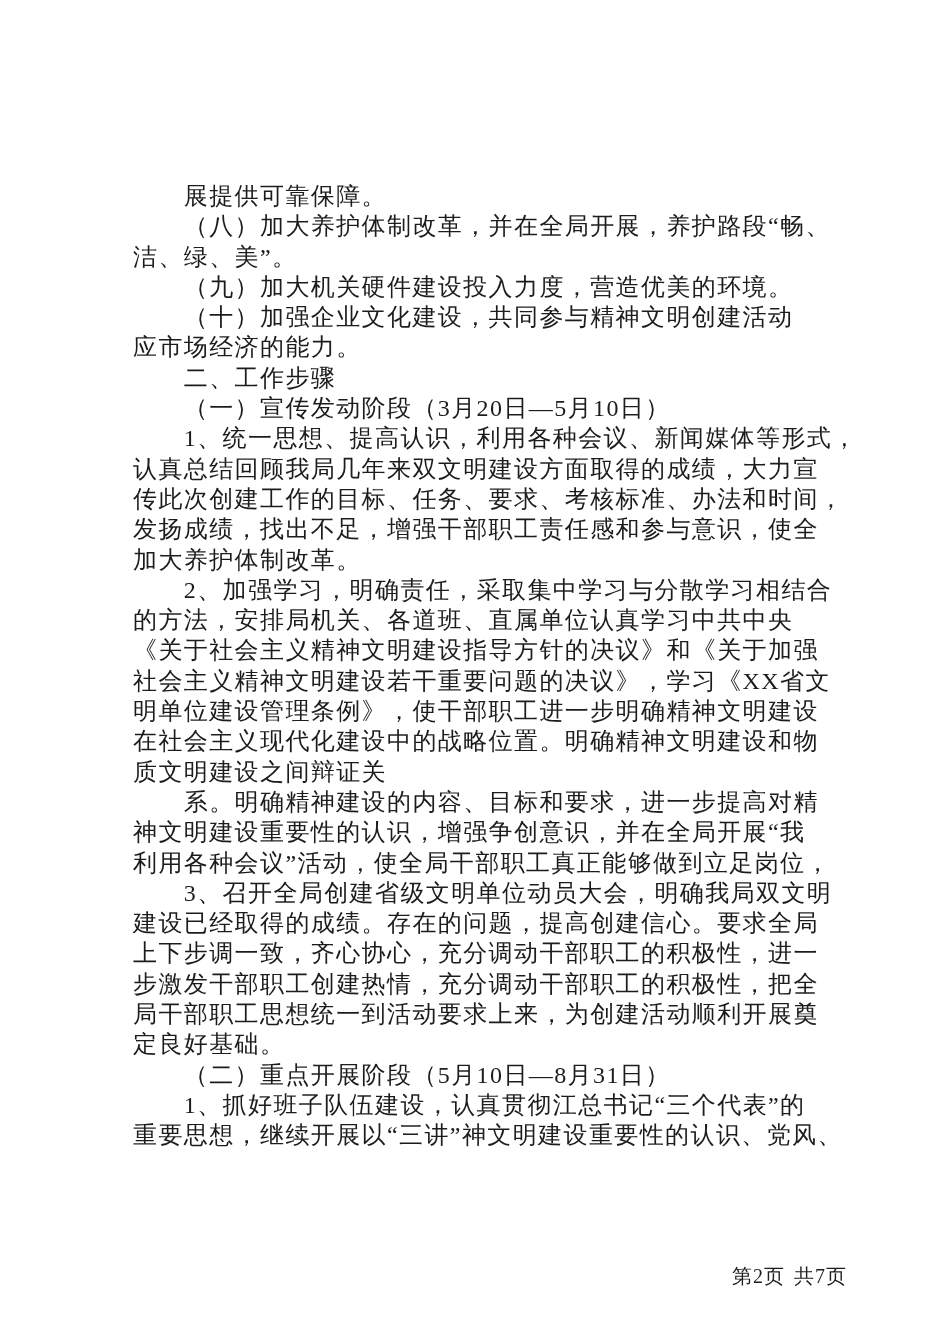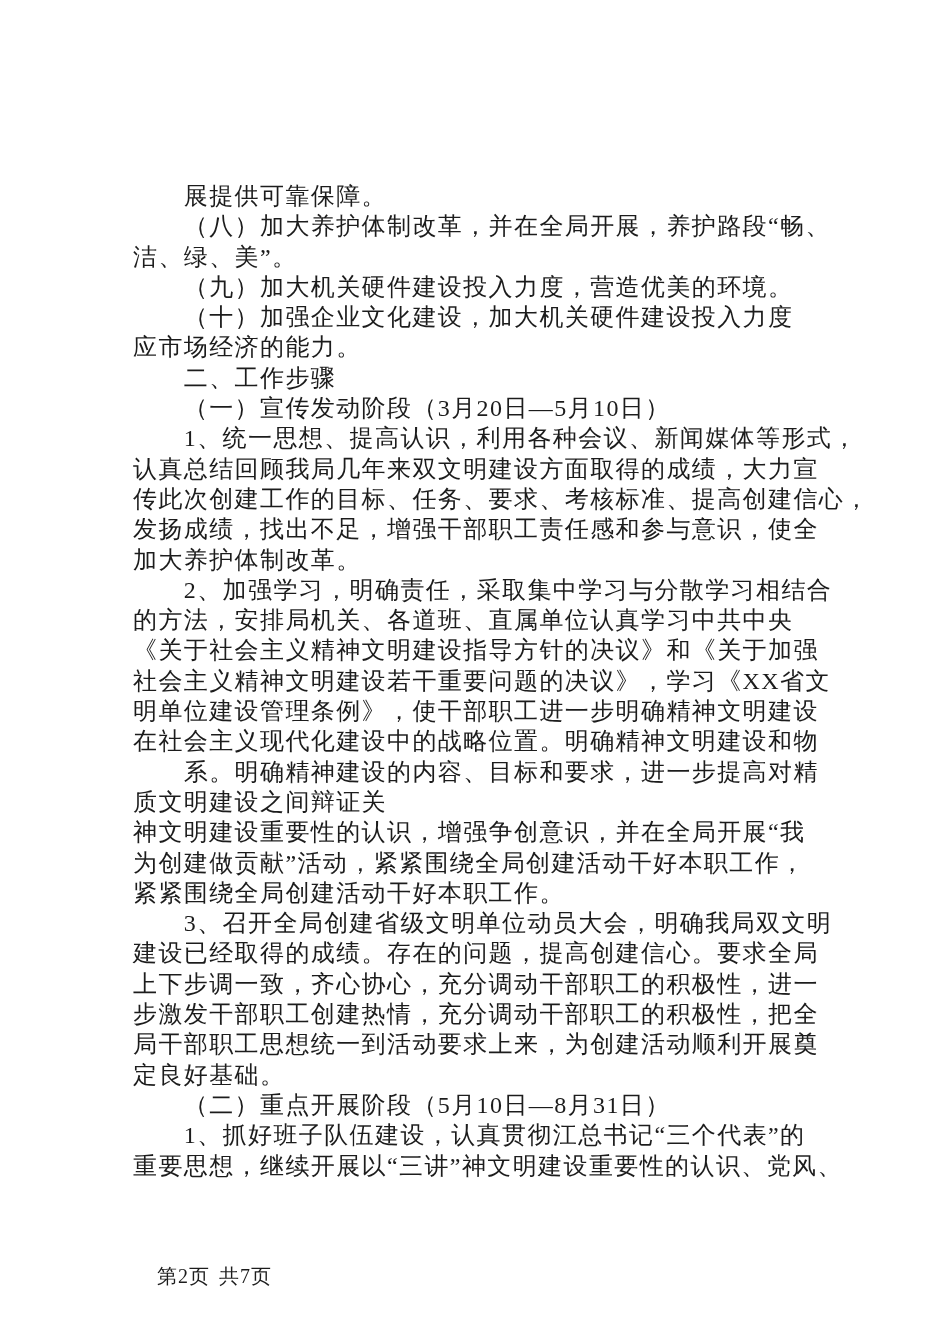--- a/index.html
+++ b/index.html
@@ -32,58 +32,57 @@
     height: 30.3px;
     letter-spacing: 1.4px;
     white-space: pre;
     font-weight: 400;
   }
   .footer {
     position: absolute;
     left: 133px;
     top: 1240px;
     width: 714px;
-    text-align: left;
+    text-align: right;
     font-size: 20px;
     letter-spacing: 1px;
     white-space: pre;
   }
   .footer .total {
     margin-left: 9px;
   }
 </style>
 </head>
 <body>
 
 <div class="page">
   <div class="content">
     <div class="line">　　展提供可靠保障。</div>
     <div class="line">　　（八）加大养护体制改革，并在全局开展，养护路段“畅、</div>
     <div class="line">洁、绿、美”。</div>
     <div class="line">　　（九）加大机关硬件建设投入力度，营造优美的环境。</div>
-    <div class="line">　　（十）加强企业文化建设，加大机关硬件建设投入力度</div>
+    <div class="line">　　（十）加强企业文化建设，共同参与精神文明创建活动</div>
     <div class="line">应市场经济的能力。</div>
     <div class="line">　　二、工作步骤</div>
     <div class="line">　　（一）宣传发动阶段（3月20日—5月10日）</div>
     <div class="line">　　1、统一思想、提高认识，利用各种会议、新闻媒体等形式，</div>
     <div class="line">认真总结回顾我局几年来双文明建设方面取得的成绩，大力宣</div>
-    <div class="line">传此次创建工作的目标、任务、要求、考核标准、提高创建信心，</div>
+    <div class="line">传此次创建工作的目标、任务、要求、考核标准、办法和时间，</div>
     <div class="line">发扬成绩，找出不足，增强干部职工责任感和参与意识，使全</div>
     <div class="line">加大养护体制改革。</div>
     <div class="line">　　2、加强学习，明确责任，采取集中学习与分散学习相结合</div>
     <div class="line">的方法，安排局机关、各道班、直属单位认真学习中共中央</div>
     <div class="line">《关于社会主义精神文明建设指导方针的决议》和《关于加强</div>
     <div class="line">社会主义精神文明建设若干重要问题的决议》，学习《XX省文</div>
     <div class="line">明单位建设管理条例》，使干部职工进一步明确精神文明建设</div>
     <div class="line">在社会主义现代化建设中的战略位置。明确精神文明建设和物</div>
+    <div class="line">质文明建设之间辩证关</div>
     <div class="line">　　系。明确精神建设的内容、目标和要求，进一步提高对精</div>
-    <div class="line">质文明建设之间辩证关</div>
     <div class="line">神文明建设重要性的认识，增强争创意识，并在全局开展“我</div>
-    <div class="line">为创建做贡献”活动，紧紧围绕全局创建活动干好本职工作，</div>
-    <div class="line">紧紧围绕全局创建活动干好本职工作。</div>
+    <div class="line">利用各种会议”活动，使全局干部职工真正能够做到立足岗位，</div>
     <div class="line">　　3、召开全局创建省级文明单位动员大会，明确我局双文明</div>
     <div class="line">建设已经取得的成绩。存在的问题，提高创建信心。要求全局</div>
     <div class="line">上下步调一致，齐心协心，充分调动干部职工的积极性，进一</div>
     <div class="line">步激发干部职工创建热情，充分调动干部职工的积极性，把全</div>
     <div class="line">局干部职工思想统一到活动要求上来，为创建活动顺利开展奠</div>
     <div class="line">定良好基础。</div>
     <div class="line">　　（二）重点开展阶段（5月10日—8月31日）</div>
     <div class="line">　　1、抓好班子队伍建设，认真贯彻江总书记“三个代表”的</div>
     <div class="line">重要思想，继续开展以“三讲”神文明建设重要性的认识、党风、</div>
   </div>

